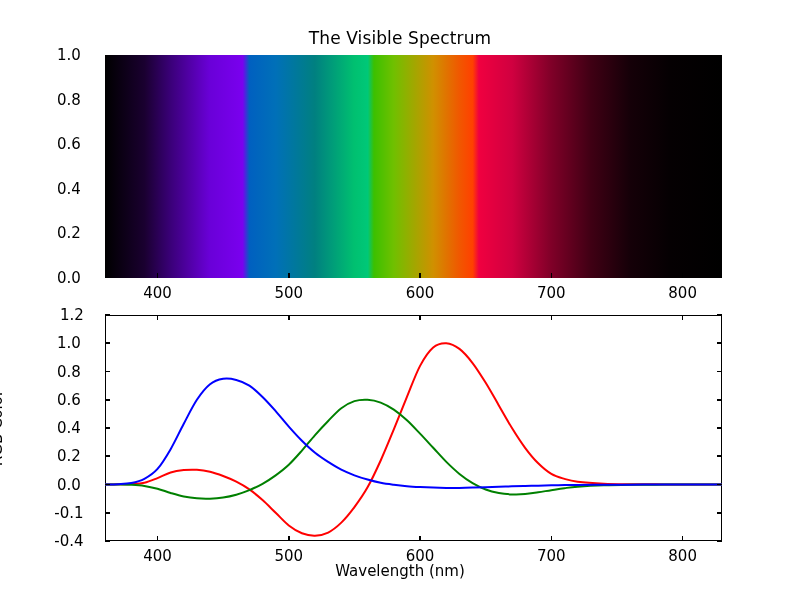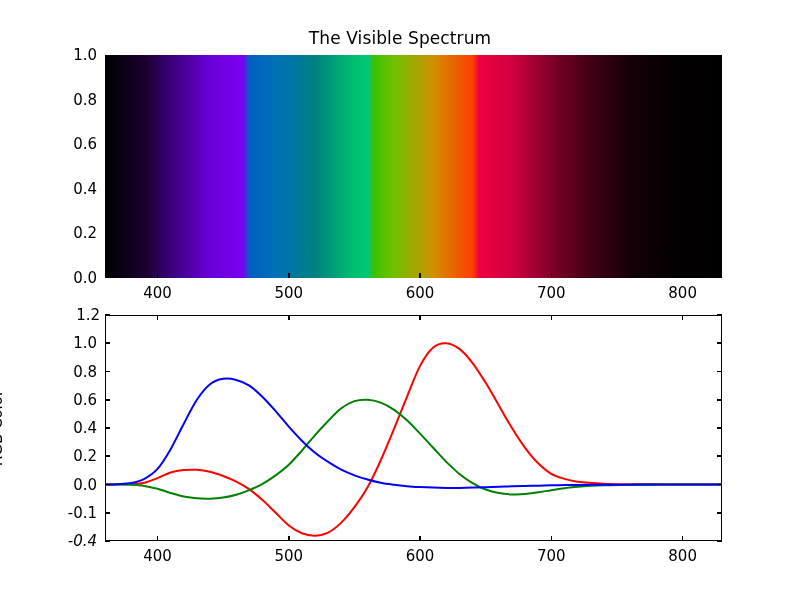--- a/index.html
+++ b/index.html
@@ -41,21 +41,21 @@
   .tick-v{position:absolute;width:1.6px;background:#000;}
   .tick-h{position:absolute;height:1.6px;background:#000;}
 
   .ticklabel{
     position:absolute;
     font-size:15px;
     color:#000;
     white-space:nowrap;
   }
   .xlab{transform:translateX(-50%);}
-  .ylab{transform:translateY(-50%);text-align:right;}
+  .ylab{transform:translateY(-50%);text-align:center;}
 
   .axis-title{
     position:absolute;
     font-size:15px;
     color:#000;
     white-space:nowrap;
   }
   #xaxis-title{
     left:0;top:562px;width:800px;text-align:center;
   }
@@ -135,21 +135,21 @@
       <div class="ticklabel xlab" style="left: 157.511px; top: 547px;">400</div>
       <div class="tick-v" style="left: 287.987px; top: 536px; height: 5px;"></div>
       <div class="ticklabel xlab" style="left: 288.787px; top: 547px;">500</div>
       <div class="tick-v" style="left: 419.264px; top: 536px; height: 5px;"></div>
       <div class="ticklabel xlab" style="left: 420.064px; top: 547px;">600</div>
       <div class="tick-v" style="left: 550.54px; top: 536px; height: 5px;"></div>
       <div class="ticklabel xlab" style="left: 551.34px; top: 547px;">700</div>
       <div class="tick-v" style="left: 681.817px; top: 536px; height: 5px;"></div>
       <div class="ticklabel xlab" style="left: 682.617px; top: 547px;">800</div>
       <div class="tick-h" style="left: 105px; top: 540.2px; width: 5px;"></div>
-      <div class="ticklabel ylab" style="left: 41px; width: 56px; top: 541px; font-style: italic;">-0.4</div>
+      <div class="ticklabel ylab" style="left: 41px; width: 56px; top: 541px;">-0.4</div>
       <div class="tick-h" style="left: 105px; top: 511.95px; width: 5px;"></div>
       <div class="ticklabel ylab" style="left: 41px; width: 56px; top: 512.75px;">-0.1</div>
       <div class="tick-h" style="left: 105px; top: 483.7px; width: 5px;"></div>
       <div class="ticklabel ylab" style="left: 41px; width: 56px; top: 484.5px;">0.0</div>
       <div class="tick-h" style="left: 105px; top: 455.45px; width: 5px;"></div>
       <div class="ticklabel ylab" style="left: 41px; width: 56px; top: 456.25px;">0.2</div>
       <div class="tick-h" style="left: 105px; top: 427.2px; width: 5px;"></div>
       <div class="ticklabel ylab" style="left: 41px; width: 56px; top: 428px;">0.4</div>
       <div class="tick-h" style="left: 105px; top: 398.95px; width: 5px;"></div>
       <div class="ticklabel ylab" style="left: 41px; width: 56px; top: 399.75px;">0.6</div>
@@ -168,15 +168,16 @@
       <div class="tick-h" style="left: 717px; top: 511.95px; width: 5px;"></div>
       <div class="tick-h" style="left: 717px; top: 483.7px; width: 5px;"></div>
       <div class="tick-h" style="left: 717px; top: 455.45px; width: 5px;"></div>
       <div class="tick-h" style="left: 717px; top: 427.2px; width: 5px;"></div>
       <div class="tick-h" style="left: 717px; top: 398.95px; width: 5px;"></div>
       <div class="tick-h" style="left: 717px; top: 370.7px; width: 5px;"></div>
       <div class="tick-h" style="left: 717px; top: 342.45px; width: 5px;"></div>
       <div class="tick-h" style="left: 717px; top: 314.2px; width: 5px;"></div>
     </div>
 
+  <div class="axis-title" id="xaxis-title">Wavelength (nm)</div>
   <div class="axis-title" id="yaxis-title">RGB Color</div>
 
 </div>
 
 </body></html>

